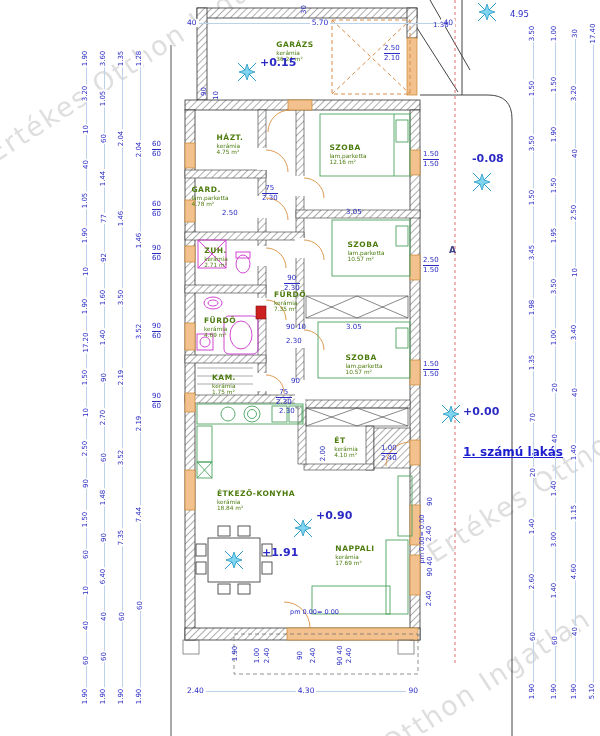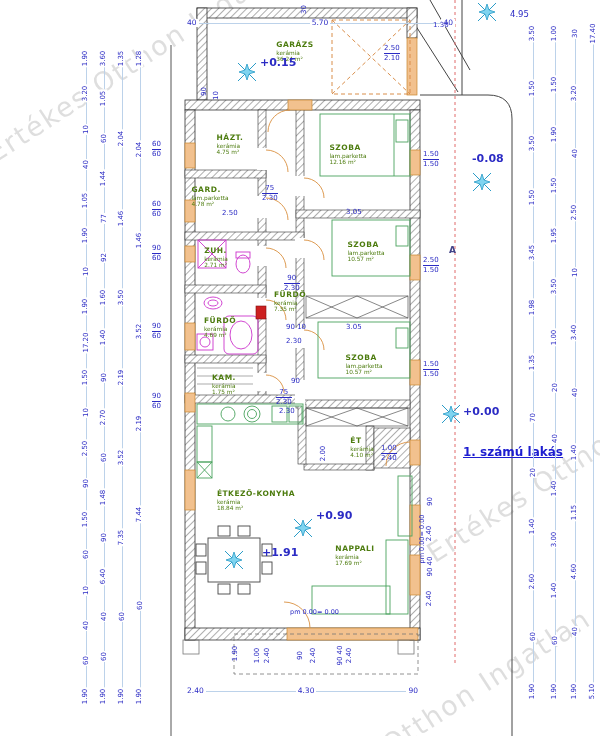--- a/index.html
+++ b/index.html
@@ -276,21 +276,21 @@
   <div class="rl" style="left:364px;top:365px">
       <div class="rn">SZOBA</div>
       <div class="rf">lam.parketta</div>
       <div class="ra">10.57 m²</div>
     </div>
   <div class="rl" style="left:256px;top:501px">
       <div class="rn">ÉTKEZŐ-KONYHA</div>
       <div class="rf">kerámia</div>
       <div class="ra">18.84 m²</div>
     </div>
-  <div class="rl" style="left:362px;top:448px">
+  <div class="rl" style="left:346px;top:448px">
       <div class="rn">ÉT</div>
       <div class="rf">kerámia</div>
       <div class="ra">4.10 m²</div>
     </div>
   <div class="rl" style="left:355px;top:556px">
       <div class="rn">NAPPALI</div>
       <div class="rf">kerámia</div>
       <div class="ra">17.69 m²</div>
     </div>
 

